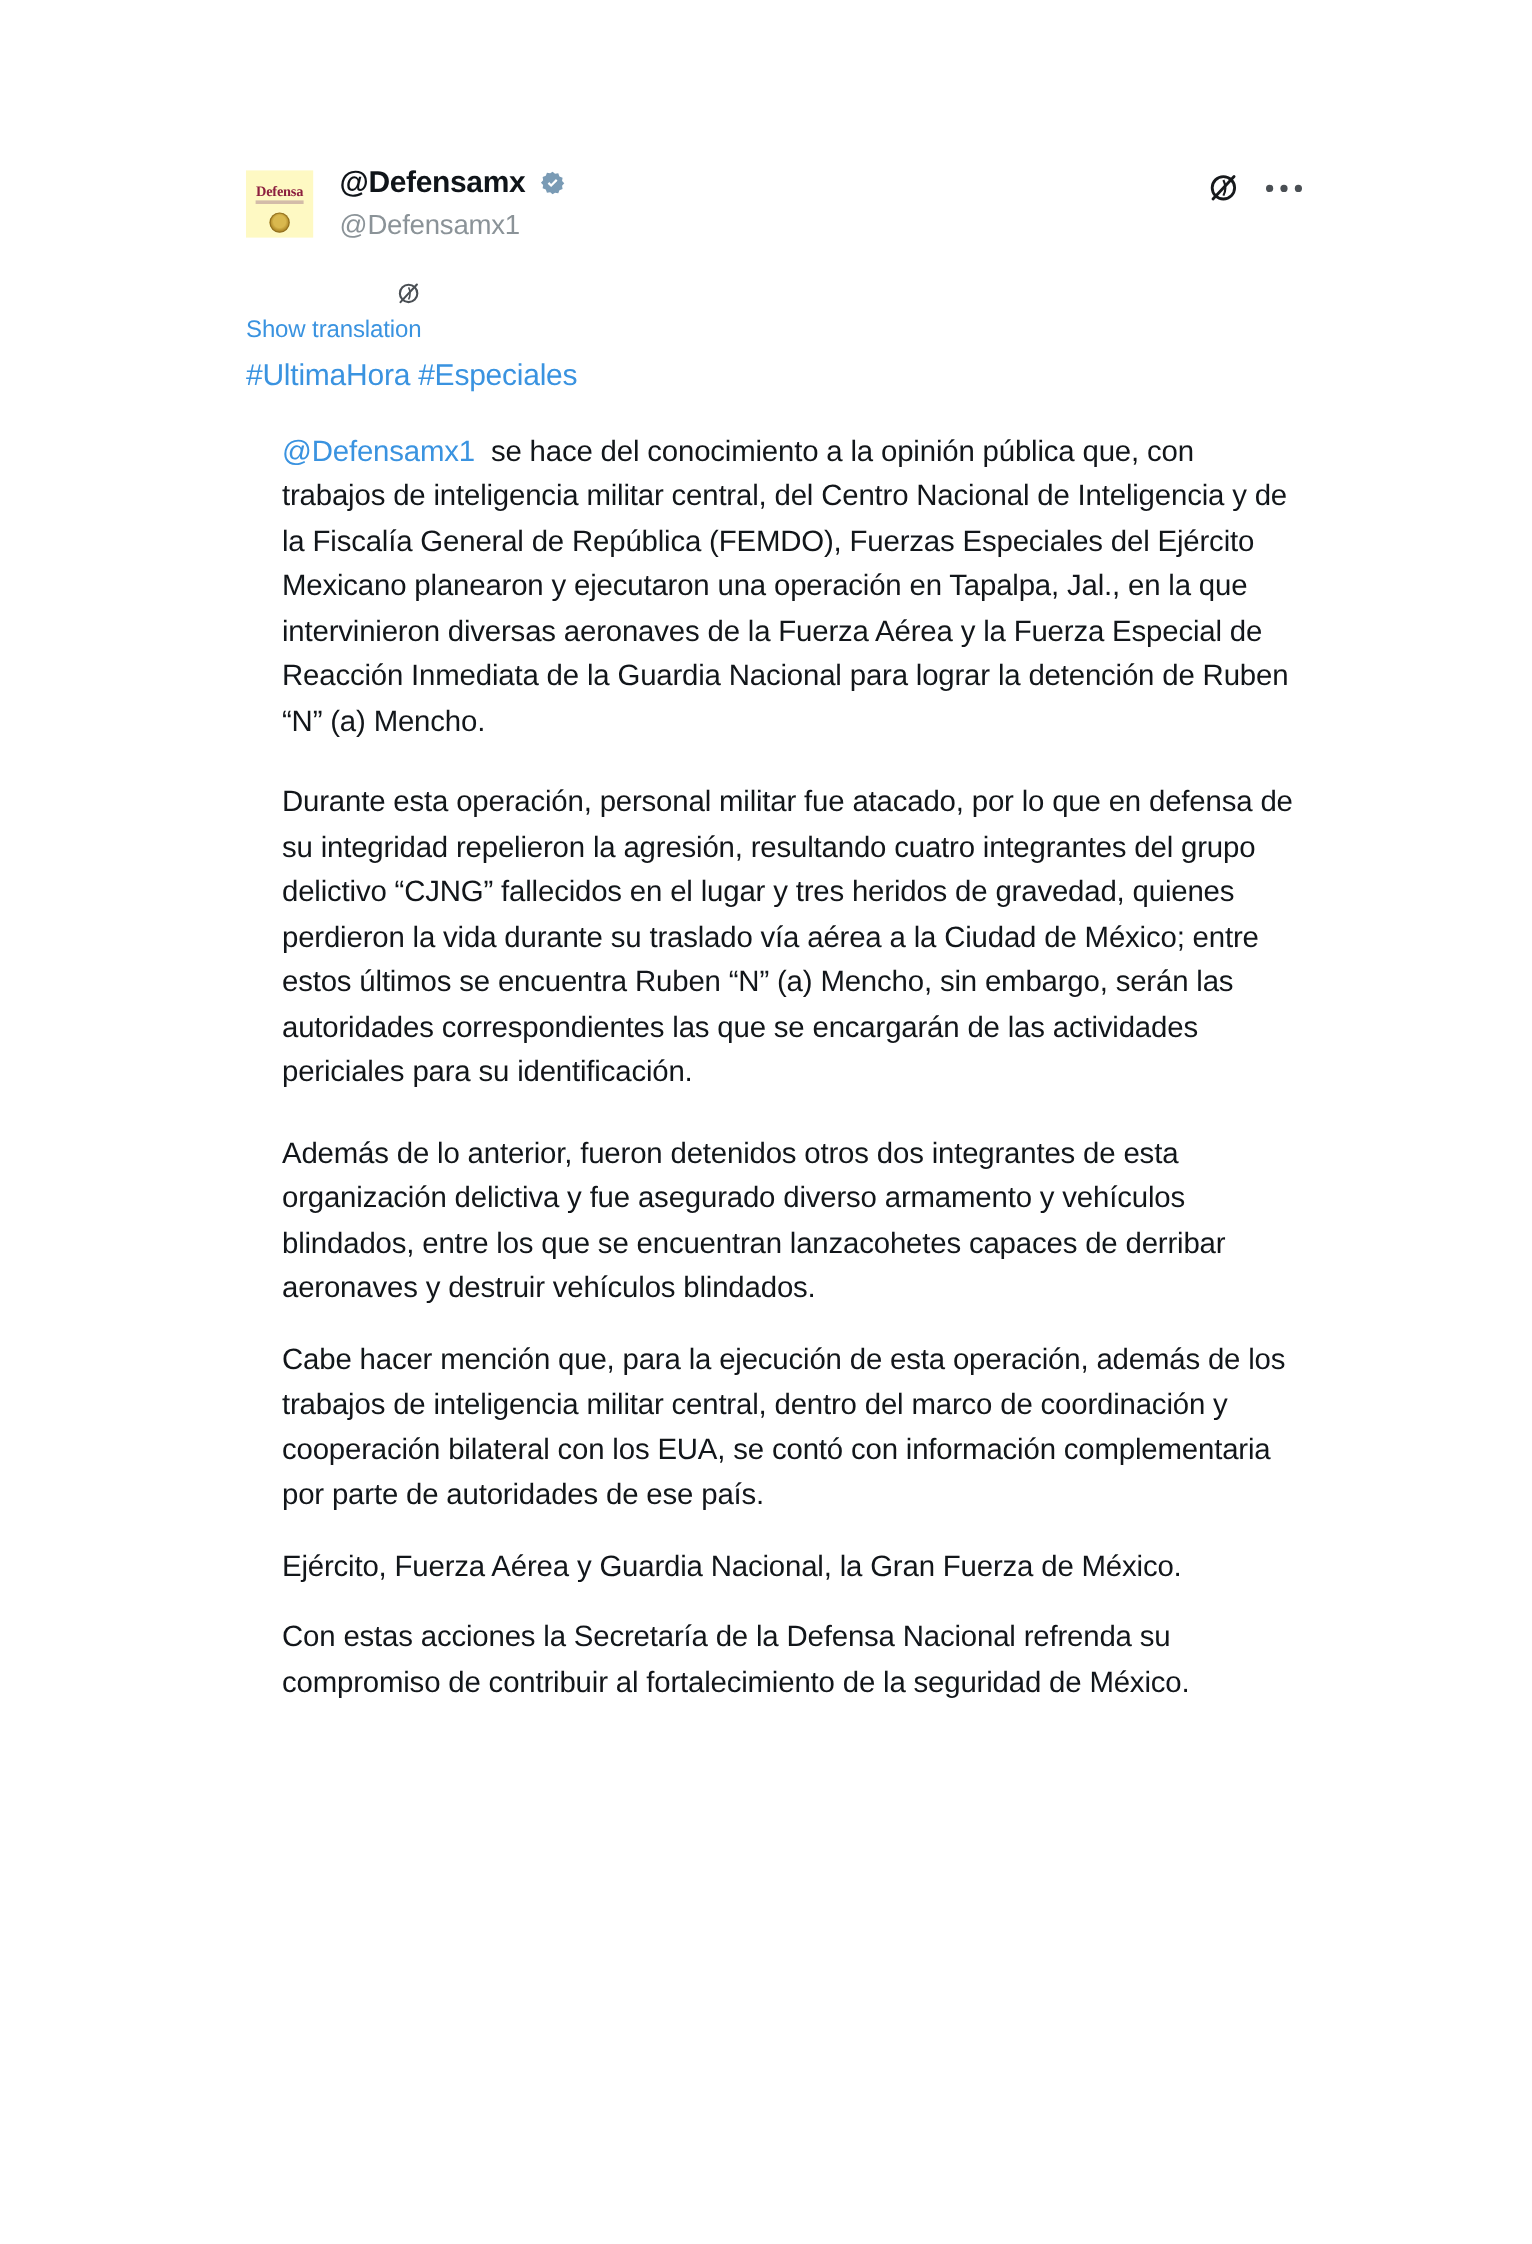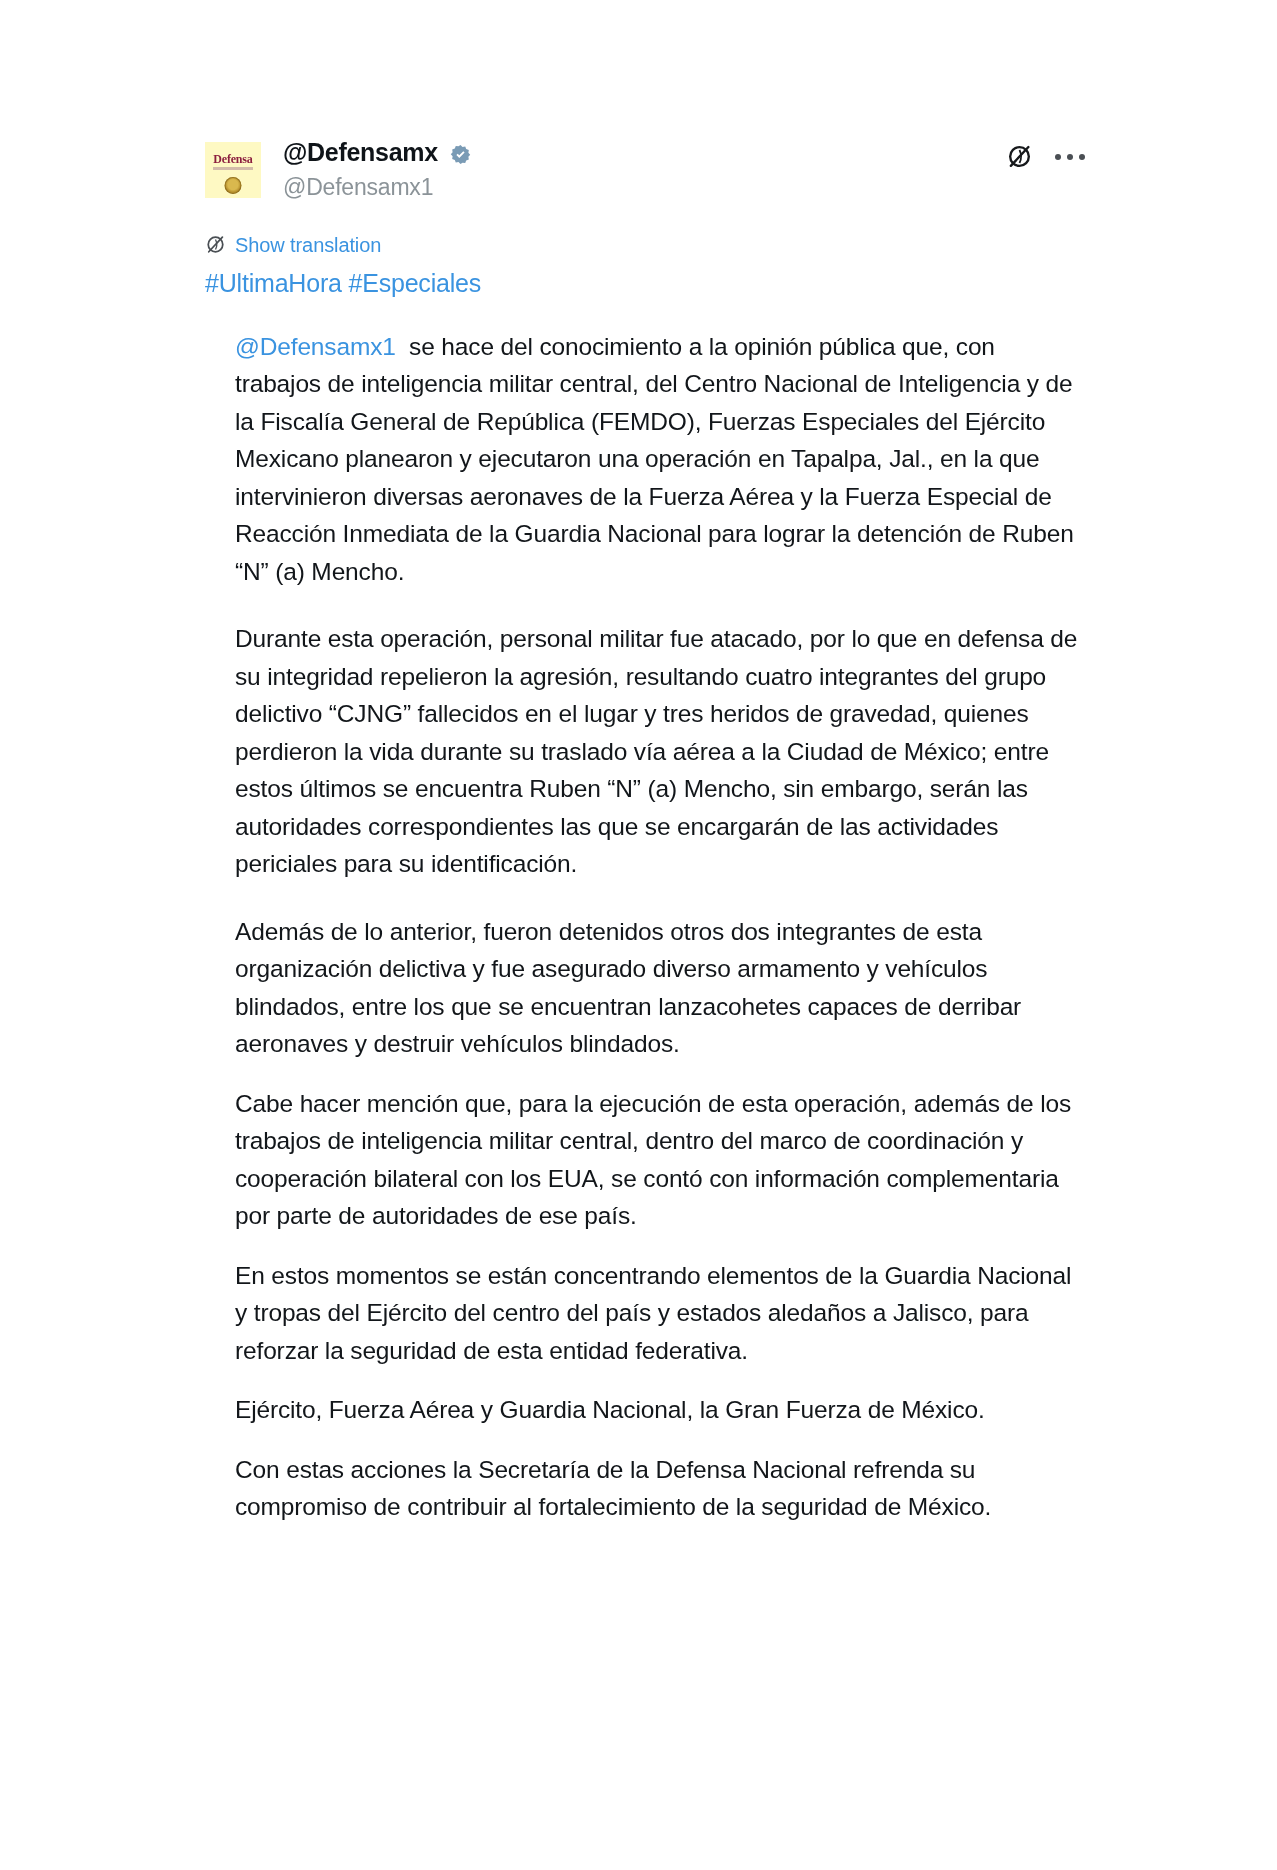--- a/index.html
+++ b/index.html
@@ -76,21 +76,21 @@
     background: radial-gradient(circle at 50% 45%, #d9b84e 0 40%, #b58f2c 60%, #9c7a22 100%);
     box-shadow: inset 0 0 0 1px rgba(120,90,20,.55);
   }
 
   .names {
     margin-left: 22px;
     padding-top: 0px;
   }
   .name-row {
     display: flex;
-    align-items: flex-end;
+    align-items: flex-start;
     gap: 12px;
     line-height: 1;
   }
   .display-name {
     font-size: 25px;
     font-weight: 700;
     color: #0f1419;
     letter-spacing: -0.3px;
   }
   .verified {
@@ -134,25 +134,26 @@
     width: 6px;
     height: 6px;
     border-radius: 50%;
     background: #4a4f54;
     display: block;
   }
 
   
   .translate-row {
     display: flex;
-    align-items: flex-start;
+    align-items: flex-end;
     gap: 9px;
     margin-top: 22px;
     cursor: pointer;
     width: max-content;
+    flex-direction: column;
   }
   .translate-row .tr-icon { line-height: 0; color: #4a4f54; }
   .translate-label {
     font-size: 20px;
     color: #3a93e0;
     letter-spacing: -0.1px;
   }
 
   
   .hashtags {
@@ -235,19 +236,18 @@
       <span class="translate-label">Show translation</span>
     </div>
 
     <div class="hashtags">#UltimaHora #Especiales</div>
 
     <div class="body">
       <p><span class="mention">@Defensamx1</span>&nbsp; <span>se hace del conocimiento a la opinión pública que, con trabajos de inteligencia militar central, del Centro Nacional de Inteligencia y de la Fiscalía General de República (FEMDO), Fuerzas Especiales del Ejército Mexicano planearon y ejecutaron una operación en Tapalpa, Jal., en la que intervinieron diversas aeronaves de la Fuerza Aérea y la Fuerza Especial de Reacción Inmediata de la Guardia Nacional para lograr la detención de Ruben “N”  (a) Mencho.</span></p>
       <p>Durante esta operación, personal militar fue atacado, por lo que en defensa de su integridad repelieron la agresión, resultando cuatro integrantes del grupo delictivo “CJNG” fallecidos en el lugar y tres heridos de gravedad, quienes perdieron la vida durante su traslado vía aérea a la Ciudad de México; entre estos últimos se encuentra Ruben “N” (a) Mencho, sin embargo, serán las autoridades correspondientes las que se encargarán de las actividades periciales para su identificación.</p>
       <p class="tight">Además de lo anterior, fueron detenidos otros dos integrantes de esta organización delictiva y fue asegurado diverso armamento y vehículos blindados, entre los que se encuentran lanzacohetes capaces de derribar aeronaves y destruir vehículos blindados.</p>
       <p class="tight">Cabe hacer mención que, para la ejecución de esta operación, además de los trabajos de inteligencia militar central, dentro del marco de coordinación y cooperación bilateral con los EUA, se contó con información complementaria por parte de autoridades de ese país.</p>
-      <p class="tight">En estos momentos se están concentrando elementos de la Guardia Nacional y tropas del Ejército del centro del país y estados aledaños a Jalisco, para reforzar la seguridad de esta entidad federativa.</p>
       <p class="tight">Ejército, Fuerza Aérea y Guardia Nacional, la Gran Fuerza de México.</p>
       <p class="tight">Con estas acciones la Secretaría de la Defensa Nacional refrenda su compromiso de contribuir al fortalecimiento de la seguridad de México.</p>
     </div>
 
   </article>
 </div>
 
 </body></html>

